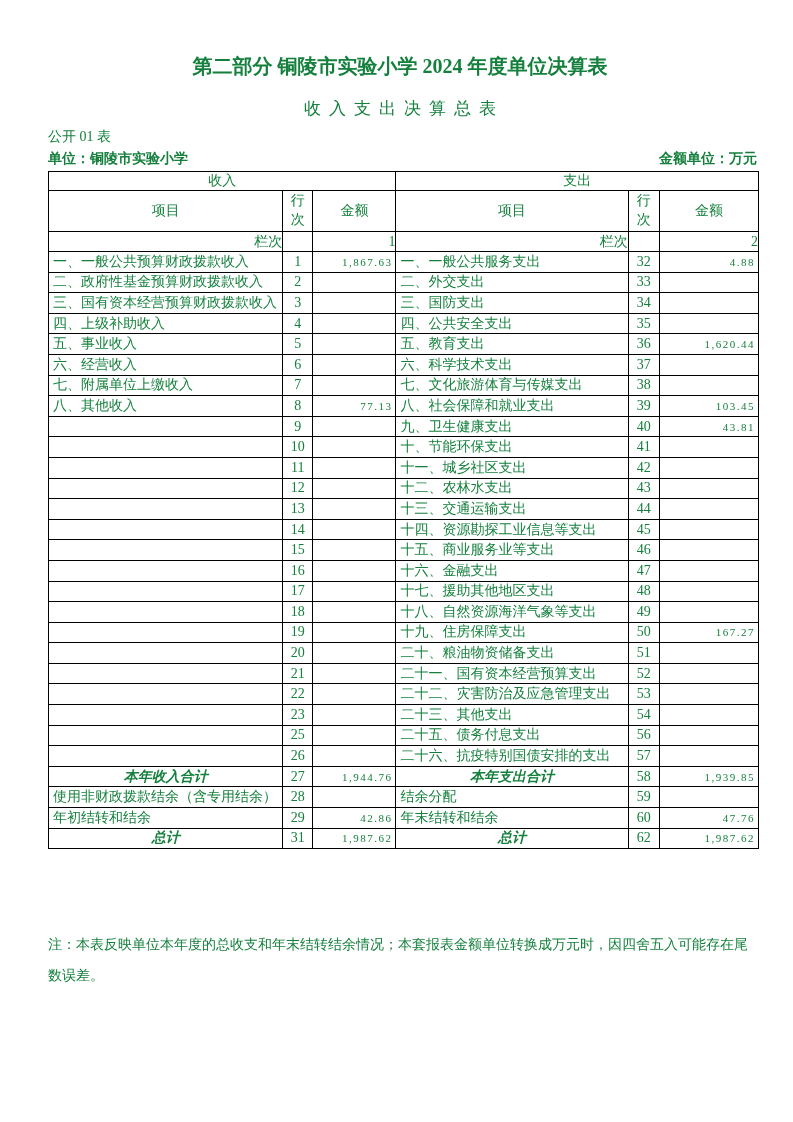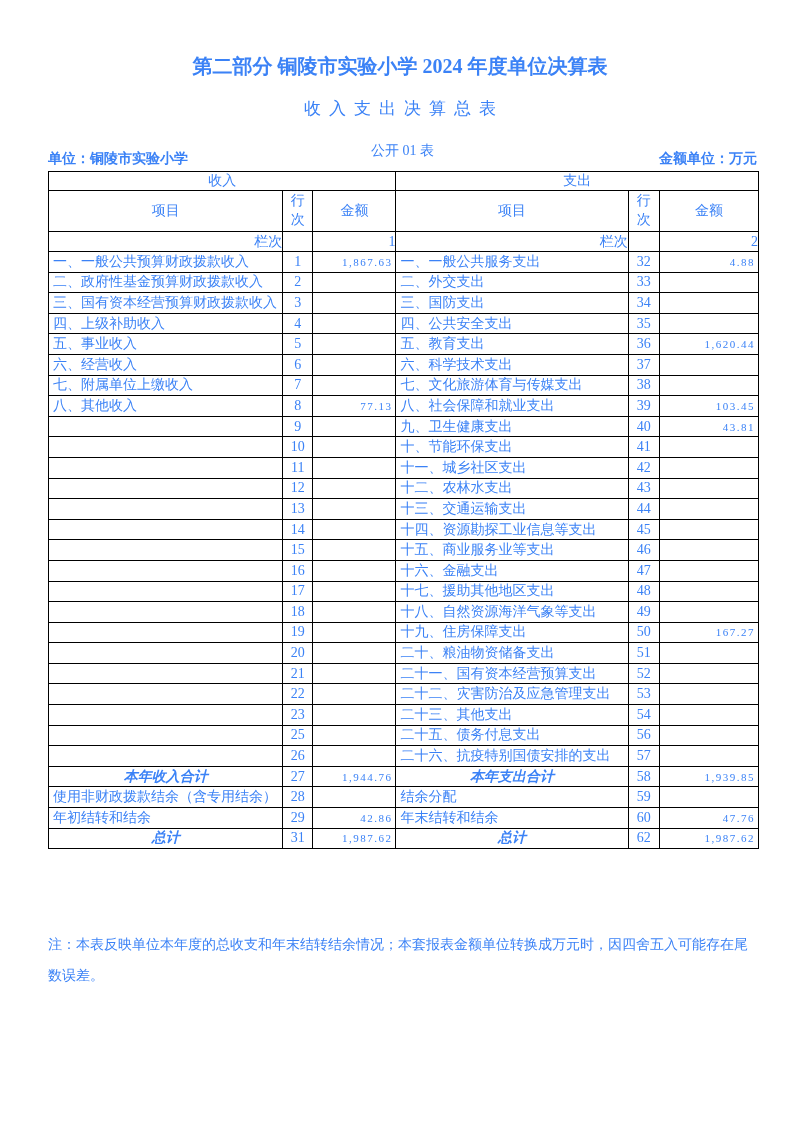--- a/index.html
+++ b/index.html
@@ -2,38 +2,38 @@
 <html><head>
 <meta charset="utf-8">
 <style>
   * { margin:0; padding:0; box-sizing:border-box; }
   html,body { background:#888; }
   .page {
     position:relative;
     width:793px; height:1122px;
     margin:0 auto;
     background:#ffffff;
-    color:#3b82f6;
+    color:#15803d;
     font-family:"Liberation Serif","DejaVu Serif",serif;
     overflow:hidden;
   }
   .doc-title {
     position:absolute; top:53px; left:42px; width:716px;
     text-align:center; font-size:20px; font-weight:bold;
     white-space:nowrap;
   }
   .doc-subtitle {
     position:absolute; top:97px; left:42px; width:716px;
     text-align:center; font-size:17px; font-weight:normal;
     letter-spacing:8px; padding-left:8px;
     white-space:nowrap;
   }
   .table-code {
-    position:absolute; top:142px; left:48px; width:709px;
-    text-align:center; font-size:14px;
+    position:absolute; top:128px; left:48px; width:709px;
+    text-align:left; font-size:14px;
   }
   .meta-row {
     position:absolute; top:150px; left:48px; width:709px;
     display:flex; justify-content:space-between;
     font-size:14px;
     font-weight:bold;
   }
   .tbl-wrap { position:absolute; top:171px; left:48px; }
   table { border-collapse:collapse; table-layout:fixed; width:711px; }
   col.c-item-in  { width:234px; }

